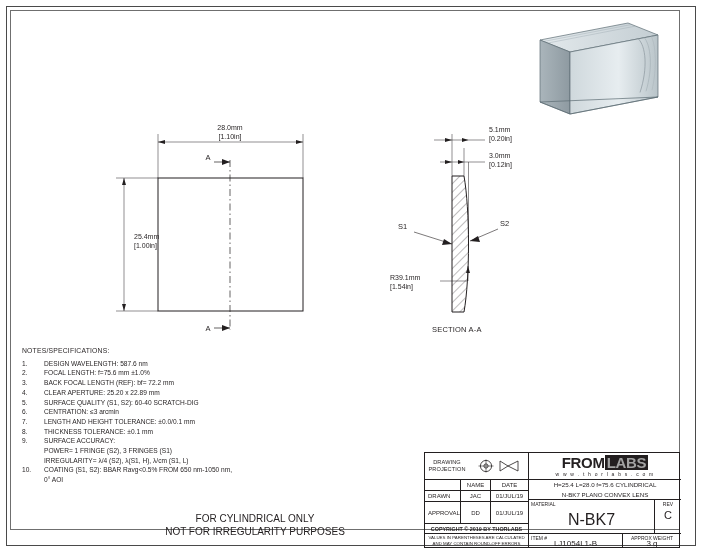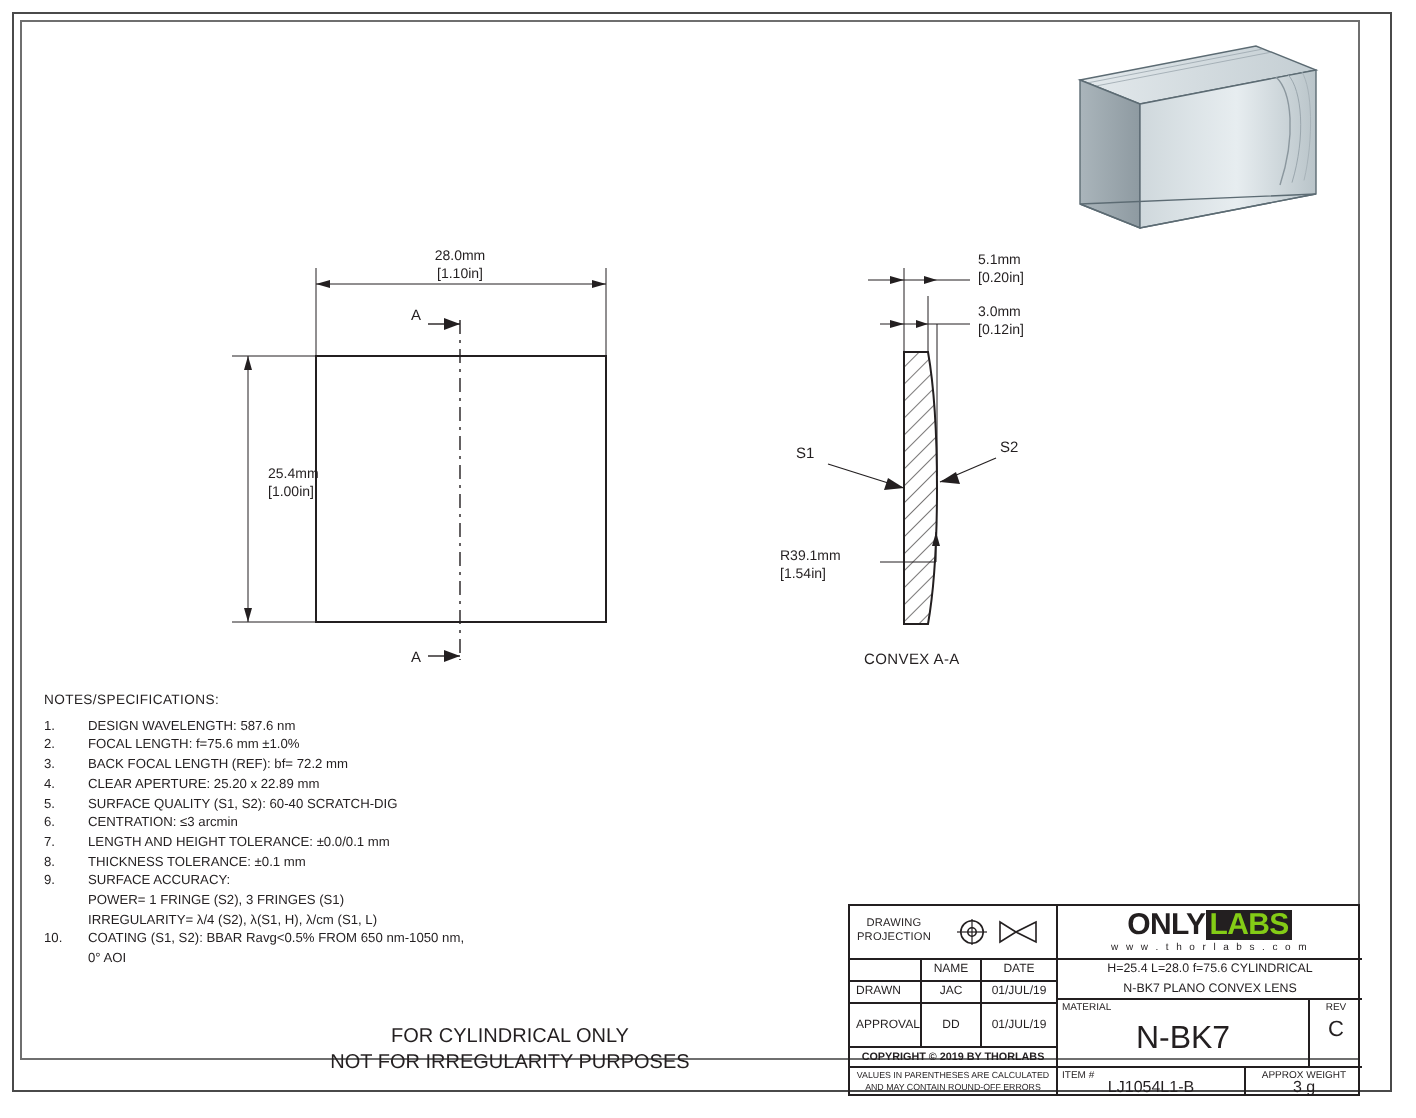--- a/index.html
+++ b/index.html
@@ -218,21 +218,21 @@
     font-weight: bold;
     font-size: 15px;
     letter-spacing: -0.3px;
     line-height: 1;
     display: flex;
     align-items: center;
   }
   .logo-thor { color: #231f20; }
   .logo-labs {
     background: #231f20;
-    color: #84cc16;
+    color: #a3a3a3;
     padding: 0 2px;
   }
   .logo-url {
     font-size: 5px;
     letter-spacing: 1.2px;
     margin-top: 1.5px;
   }
   .tb-desc {
     position: absolute;
     left: 0; top: 27px;
@@ -434,21 +434,21 @@
       <line x1="108" y1="111" x2="80" y2="123" stroke="#231f20" stroke-width="0.6"></line>
       <polygon points="80,123 88,118 90,124" fill="#231f20"></polygon>
 
       <text x="0" y="162" font-size="7">R39.1mm</text>
       <text x="0" y="171" font-size="7" fill="#6d6e71">[1.54in]</text>
       <line x1="50" y1="163" x2="78" y2="163" stroke="#231f20" stroke-width="0.5"></line>
       <line x1="78" y1="163" x2="78" y2="148" stroke="#231f20" stroke-width="0.5"></line>
       <polygon points="78,148 76,155 80,155" fill="#231f20"></polygon>
     </svg>
   </div>
-  <div class="section-label">CONVEX A-A</div>
+  <div class="section-label">SECTION A-A</div>
 
   <div class="notes">
     <div class="notes-title">NOTES/SPECIFICATIONS:</div>
 
     <div class="note-row">
       <div class="note-num">1.</div>
       <div class="note-text">DESIGN WAVELENGTH: 587.6 nm</div>
     </div>
     <div class="note-row">
       <div class="note-num">2.</div>
@@ -542,21 +542,21 @@
       <div class="tb-paren">
         <div>VALUES IN PARENTHESES ARE CALCULATED</div>
         <div>AND MAY CONTAIN ROUND-OFF ERRORS</div>
       </div>
     </div>
 
     <div class="tb-right">
 
       <div class="tb-logo">
         <div class="logo-text">
-          <span class="logo-thor">ONLY</span>
+          <span class="logo-thor">FROM</span>
             <span class="logo-labs">LABS</span>
         </div>
         <div class="logo-url">w w w . t h o r l a b s . c o m</div>
       </div>
 
       <div class="tb-desc">
         <div>H=25.4 L=28.0 f=75.6 CYLINDRICAL</div>
         <div>N-BK7 PLANO CONVEX LENS</div>
       </div>
 

